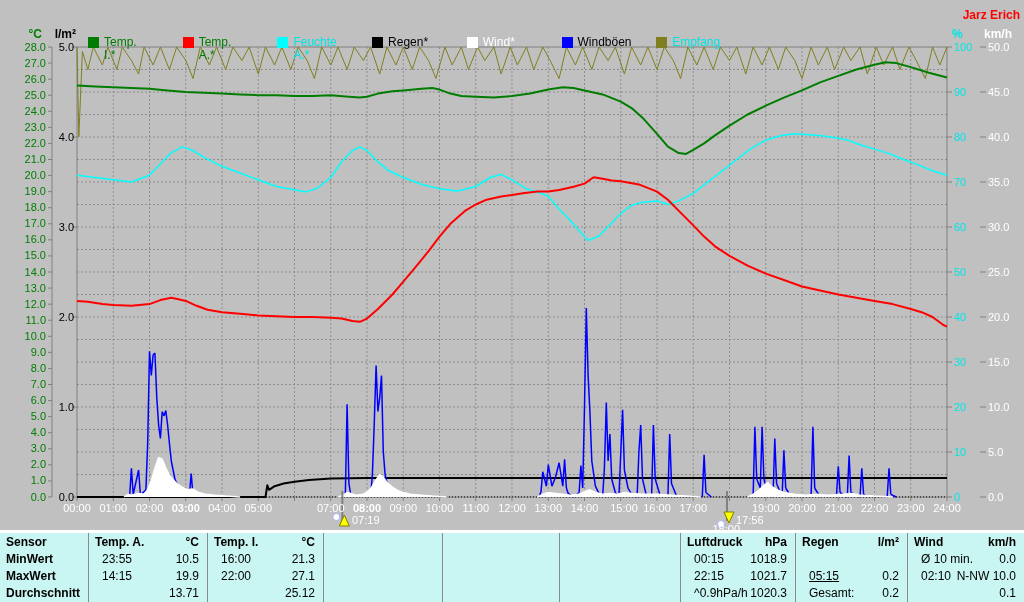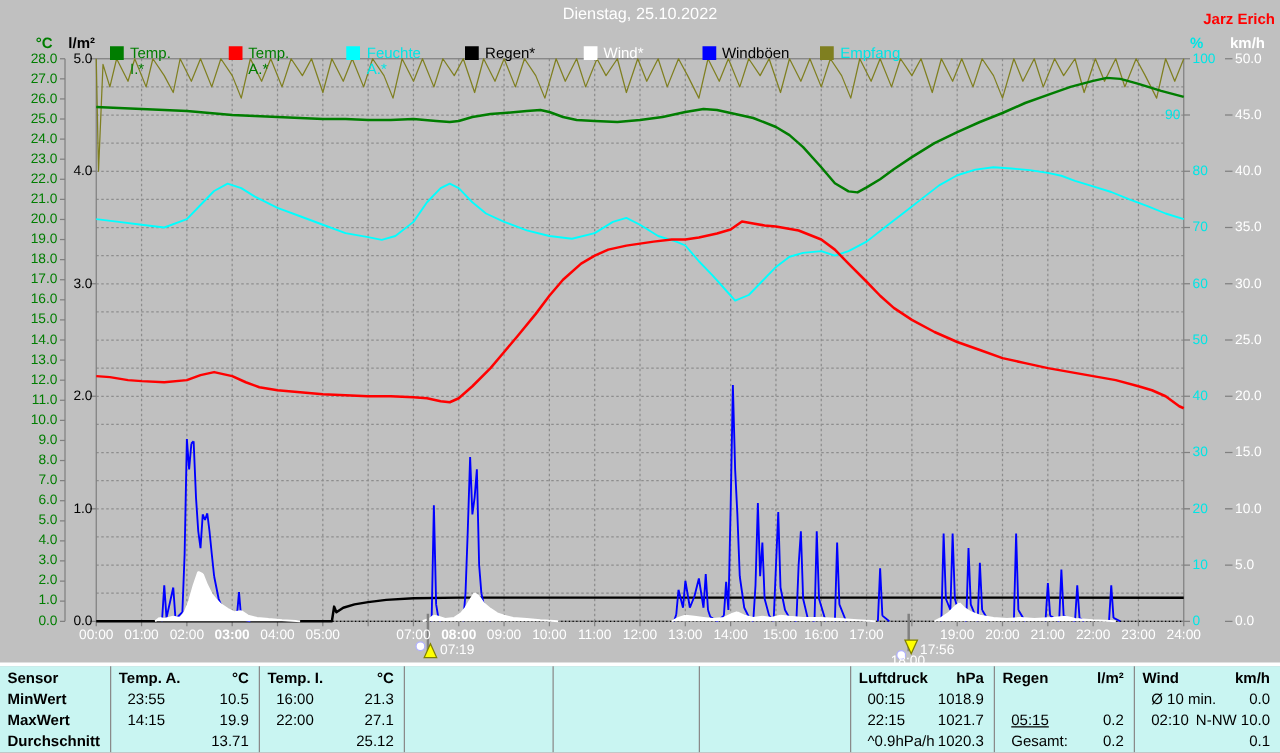--- a/index.html
+++ b/index.html
@@ -166,21 +166,20 @@
       <path d="M129.6,497.0L131.4,468.2M131.4,468.2L133.2,494.3M133.2,494.3L138.6,470.0M138.6,470.0L140.4,495.2M140.4,495.2L145.9,489.8M145.9,489.8L147.7,443.0M147.7,443.0L149.5,351.2M149.5,351.2L151.3,375.5M151.3,375.5L153.1,354.8M153.1,354.8L154.9,353.0M154.9,353.0L156.8,398.0M156.8,398.0L158.6,425.0M158.6,425.0L160.4,438.5M160.4,438.5L162.2,411.5M162.2,411.5L164.0,416.0M164.0,416.0L165.8,410.6M165.8,410.6L167.6,425.0M167.6,425.0L169.4,443.0M169.4,443.0L171.3,461.0M171.3,461.0L174.9,479.0M174.9,479.0L178.5,488.0M178.5,488.0L182.1,492.5M182.1,492.5L185.8,495.2M185.8,495.2L189.4,494.3M189.4,494.3L191.2,473.6M191.2,473.6L193.0,495.2M193.0,495.2L200.3,497.0M345.3,497.0L347.1,404.3M347.1,404.3L348.9,483.5M348.9,483.5L350.7,494.3M350.7,494.3L352.5,497.0M370.6,497.0L372.4,474.5M372.4,474.5L374.2,425.0M374.2,425.0L376.1,365.6M376.1,365.6L377.9,411.5M377.9,411.5L379.7,398.0M379.7,398.0L381.5,375.5M381.5,375.5L383.3,452.0M383.3,452.0L385.1,474.5M385.1,474.5L388.8,492.5M388.8,492.5L392.4,497.0M539.2,497.0L541.0,491.6M541.0,491.6L542.8,471.8M542.8,471.8L546.4,486.2M546.4,486.2L548.3,464.6M548.3,464.6L551.9,486.2M551.9,486.2L555.5,477.2M555.5,477.2L559.1,462.8M559.1,462.8L562.8,486.2M562.8,486.2L564.6,459.2M564.6,459.2L566.4,488.0M566.4,488.0L568.2,493.4M568.2,493.4L573.6,497.0M573.6,497.0L579.1,492.5M579.1,492.5L580.9,465.5M580.9,465.5L582.7,488.0M582.7,488.0L584.5,407.0M584.5,407.0L586.3,308.0M586.3,308.0L588.1,375.5M588.1,375.5L589.9,411.5M589.9,411.5L591.8,461.0M591.8,461.0L595.4,486.2M595.4,486.2L599.0,493.4M599.0,493.4L602.6,497.0M602.6,497.0L604.4,468.2M604.4,468.2L606.3,402.5M606.3,402.5L608.1,461.0M608.1,461.0L609.9,434.0M609.9,434.0L611.7,479.0M611.7,479.0L615.3,492.5M615.3,492.5L618.9,497.0M618.9,497.0L622.6,409.7M622.6,409.7L624.4,470.0M624.4,470.0L628.0,488.0M628.0,488.0L631.6,494.3M631.6,494.3L637.1,497.0M637.1,497.0L638.9,452.0M638.9,452.0L640.7,425.0M640.7,425.0L642.5,479.0M642.5,479.0L646.1,494.3M646.1,494.3L651.6,497.0M651.6,497.0L653.4,425.0M653.4,425.0L655.2,479.0M655.2,479.0L660.6,497.0M667.9,497.0L669.7,434.0M669.7,434.0L671.5,483.5M671.5,483.5L676.9,497.0M702.3,497.0L704.1,454.7M704.1,454.7L705.9,492.5M705.9,492.5L711.4,497.0M753.1,497.0L754.9,426.8M754.9,426.8L756.7,479.0M756.7,479.0L760.3,488.0M760.3,488.0L762.1,426.8M762.1,426.8L763.9,479.0M763.9,479.0L767.6,492.5M767.6,492.5L773.0,497.0M773.0,497.0L774.8,438.5M774.8,438.5L776.6,483.5M776.6,483.5L782.1,497.0M782.1,497.0L783.9,450.2M783.9,450.2L785.7,488.0M785.7,488.0L791.1,497.0M811.1,497.0L812.9,426.8M812.9,426.8L814.7,488.0M814.7,488.0L820.1,497.0M836.4,497.0L838.3,466.4M838.3,466.4L840.1,492.5M840.1,492.5L847.3,497.0M847.3,497.0L849.1,455.6M849.1,455.6L850.9,492.5M850.9,492.5L860.0,497.0M860.0,497.0L861.8,468.2M861.8,468.2L863.6,494.3M863.6,494.3L867.3,497.0M887.2,497.0L889.0,468.2M889.0,468.2L890.8,494.3M890.8,494.3L896.3,497.0" fill="none" stroke="#0000ff" stroke-width="1.5"></path>
       <polygon points="77.0,497.0 124.1,497.0 127.8,494.3 131.4,495.2 138.6,493.4 144.1,494.3 147.7,489.8 151.3,480.8 154.9,468.2 158.6,457.4 162.2,459.2 165.8,468.2 169.4,475.4 173.1,479.9 176.7,483.5 182.1,487.1 187.6,489.8 193.0,488.9 198.4,492.5 205.7,494.3 214.8,495.2 225.6,496.1 240.1,497.0 338.0,497.0 343.4,495.2 347.1,492.5 350.7,493.4 356.1,495.2 363.4,494.3 368.8,490.7 372.4,486.2 376.1,479.9 379.7,474.5 383.3,477.2 386.9,482.6 392.4,487.1 397.8,490.7 403.3,492.5 410.5,494.3 421.4,495.2 432.3,496.1 446.8,497.0 537.4,497.0 542.8,494.3 548.3,492.5 555.5,493.4 562.8,494.3 570.0,495.2 579.1,494.3 584.5,491.6 589.9,489.8 595.4,492.5 602.6,494.3 609.9,493.4 617.1,494.3 624.4,492.5 631.6,493.4 642.5,494.3 657.0,494.3 671.5,495.2 686.0,496.1 700.5,497.0 747.6,497.0 753.1,494.3 758.5,490.7 763.9,485.3 767.6,482.6 771.2,486.2 776.6,489.8 783.9,492.5 794.8,494.3 805.6,495.2 816.5,494.3 827.4,495.2 841.9,494.3 852.8,493.4 860.0,495.2 874.5,496.1 892.6,497.0 947.0,497.0 947.0,497 77.0,497" fill="#ffffff" stroke="none"></polygon>
       <path d="M124.1,497.0L127.8,494.3M127.8,494.3L131.4,495.2M131.4,495.2L138.6,493.4M138.6,493.4L144.1,494.3M144.1,494.3L147.7,489.8M147.7,489.8L151.3,480.8M151.3,480.8L154.9,468.2M154.9,468.2L158.6,457.4M158.6,457.4L162.2,459.2M162.2,459.2L165.8,468.2M165.8,468.2L169.4,475.4M169.4,475.4L173.1,479.9M173.1,479.9L176.7,483.5M176.7,483.5L182.1,487.1M182.1,487.1L187.6,489.8M187.6,489.8L193.0,488.9M193.0,488.9L198.4,492.5M198.4,492.5L205.7,494.3M205.7,494.3L214.8,495.2M214.8,495.2L225.6,496.1M225.6,496.1L240.1,497.0M338.0,497.0L343.4,495.2M343.4,495.2L347.1,492.5M347.1,492.5L350.7,493.4M350.7,493.4L356.1,495.2M356.1,495.2L363.4,494.3M363.4,494.3L368.8,490.7M368.8,490.7L372.4,486.2M372.4,486.2L376.1,479.9M376.1,479.9L379.7,474.5M379.7,474.5L383.3,477.2M383.3,477.2L386.9,482.6M386.9,482.6L392.4,487.1M392.4,487.1L397.8,490.7M397.8,490.7L403.3,492.5M403.3,492.5L410.5,494.3M410.5,494.3L421.4,495.2M421.4,495.2L432.3,496.1M432.3,496.1L446.8,497.0M537.4,497.0L542.8,494.3M542.8,494.3L548.3,492.5M548.3,492.5L555.5,493.4M555.5,493.4L562.8,494.3M562.8,494.3L570.0,495.2M570.0,495.2L579.1,494.3M579.1,494.3L584.5,491.6M584.5,491.6L589.9,489.8M589.9,489.8L595.4,492.5M595.4,492.5L602.6,494.3M602.6,494.3L609.9,493.4M609.9,493.4L617.1,494.3M617.1,494.3L624.4,492.5M624.4,492.5L631.6,493.4M631.6,493.4L642.5,494.3M642.5,494.3L657.0,494.3M657.0,494.3L671.5,495.2M671.5,495.2L686.0,496.1M686.0,496.1L700.5,497.0M747.6,497.0L753.1,494.3M753.1,494.3L758.5,490.7M758.5,490.7L763.9,485.3M763.9,485.3L767.6,482.6M767.6,482.6L771.2,486.2M771.2,486.2L776.6,489.8M776.6,489.8L783.9,492.5M783.9,492.5L794.8,494.3M794.8,494.3L805.6,495.2M805.6,495.2L816.5,494.3M816.5,494.3L827.4,495.2M827.4,495.2L841.9,494.3M841.9,494.3L852.8,493.4M852.8,493.4L860.0,495.2M860.0,495.2L874.5,496.1M874.5,496.1L892.6,497.0" fill="none" stroke="#ffffff" stroke-width="1.5"></path>
       <line x1="342.35" y1="491" x2="342.35" y2="521" stroke="#808080" stroke-width="2"></line>
       <circle cx="336.35" cy="517" r="3.5" fill="#ffffff" stroke="#b0b0ff"></circle>
       <polygon points="344.35 515 339.35 526 349.35 526" fill="#ffff00" stroke="#808000"></polygon>
       <line x1="726.9625" y1="491" x2="726.9625" y2="521" stroke="#808080" stroke-width="2"></line>
       <circle cx="720.9625" cy="524" r="3.5" fill="#ffffff" stroke="#b0b0ff"></circle>
       <polygon points="723.9625 512 733.9625 512 728.9625 523" fill="#ffff00" stroke="#808000"></polygon>
     </svg>
-  <div class="abs" id="title">Dienstag, 25.10.2022</div>
   <div class="abs" id="station">Jarz Erich</div>
   <div class="abs unit" id="unit-temp">°C</div>
   <div class="abs unit" id="unit-rain">l/m²</div>
   <div class="abs unit" id="unit-hum">%</div>
   <div class="abs unit" id="unit-wind">km/h</div>
   <div id="legend">
       <div class="legend-item" style="left: 88px;">
         <span class="legend-swatch" style="background: rgb(0, 125, 0);"></span>
         <span class="legend-label" style="color: rgb(0, 125, 0);">Temp. I.*</span>
       </div>
@@ -247,21 +246,21 @@
       <div class="abs tick" style="left: 48px; top: 41.5px; width: 26px; text-align: right; color: rgb(0, 0, 0);">5.0</div>
       <div class="abs tick" style="left: 954px; top: 491.5px; width: 24px; text-align: left; color: rgb(0, 229, 229);">0</div>
       <div class="abs tick" style="left: 954px; top: 446.5px; width: 24px; text-align: left; color: rgb(0, 229, 229);">10</div>
       <div class="abs tick" style="left: 954px; top: 401.5px; width: 24px; text-align: left; color: rgb(0, 229, 229);">20</div>
       <div class="abs tick" style="left: 954px; top: 356.5px; width: 24px; text-align: left; color: rgb(0, 229, 229);">30</div>
       <div class="abs tick" style="left: 954px; top: 311.5px; width: 24px; text-align: left; color: rgb(0, 229, 229);">40</div>
       <div class="abs tick" style="left: 954px; top: 266.5px; width: 24px; text-align: left; color: rgb(0, 229, 229);">50</div>
       <div class="abs tick" style="left: 954px; top: 221.5px; width: 24px; text-align: left; color: rgb(0, 229, 229);">60</div>
       <div class="abs tick" style="left: 954px; top: 176.5px; width: 24px; text-align: left; color: rgb(0, 229, 229);">70</div>
       <div class="abs tick" style="left: 954px; top: 131.5px; width: 24px; text-align: left; color: rgb(0, 229, 229);">80</div>
-      <div class="abs tick" style="left: 932px; top: 86.5px; width: 24px; text-align: left; color: rgb(0, 229, 229);">90</div>
+      <div class="abs tick" style="left: 954px; top: 86.5px; width: 24px; text-align: left; color: rgb(0, 229, 229);">90</div>
       <div class="abs tick" style="left: 954px; top: 41.5px; width: 24px; text-align: left; color: rgb(0, 229, 229);">100</div>
       <div class="abs tick" style="left: 988px; top: 491.5px; width: 28px; text-align: left; color: rgb(255, 255, 255);">0.0</div>
       <div class="abs tick" style="left: 988px; top: 446.5px; width: 28px; text-align: left; color: rgb(255, 255, 255);">5.0</div>
       <div class="abs tick" style="left: 988px; top: 401.5px; width: 28px; text-align: left; color: rgb(255, 255, 255);">10.0</div>
       <div class="abs tick" style="left: 988px; top: 356.5px; width: 28px; text-align: left; color: rgb(255, 255, 255);">15.0</div>
       <div class="abs tick" style="left: 988px; top: 311.5px; width: 28px; text-align: left; color: rgb(255, 255, 255);">20.0</div>
       <div class="abs tick" style="left: 988px; top: 266.5px; width: 28px; text-align: left; color: rgb(255, 255, 255);">25.0</div>
       <div class="abs tick" style="left: 988px; top: 221.5px; width: 28px; text-align: left; color: rgb(255, 255, 255);">30.0</div>
       <div class="abs tick" style="left: 988px; top: 176.5px; width: 28px; text-align: left; color: rgb(255, 255, 255);">35.0</div>
       <div class="abs tick" style="left: 988px; top: 131.5px; width: 28px; text-align: left; color: rgb(255, 255, 255);">40.0</div>

